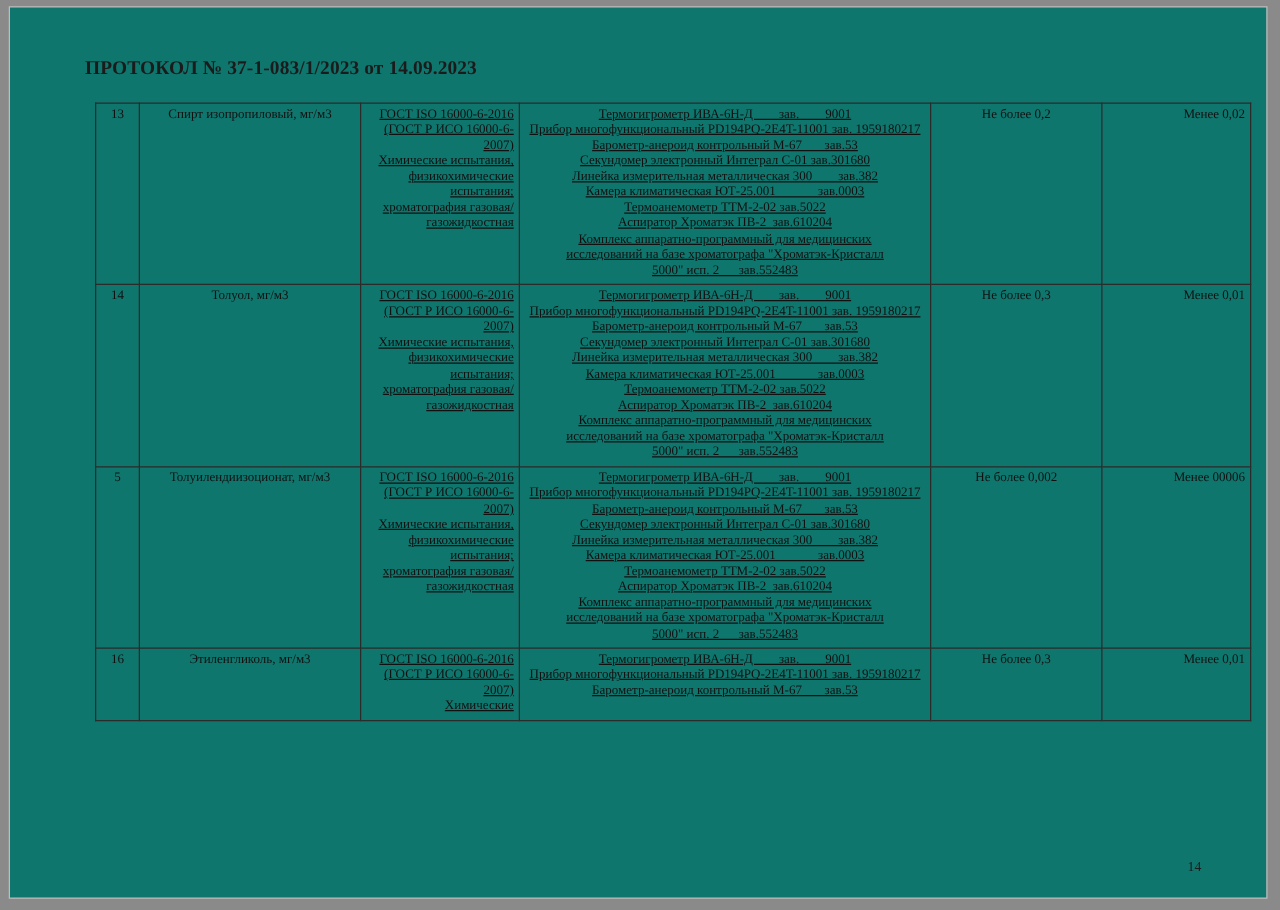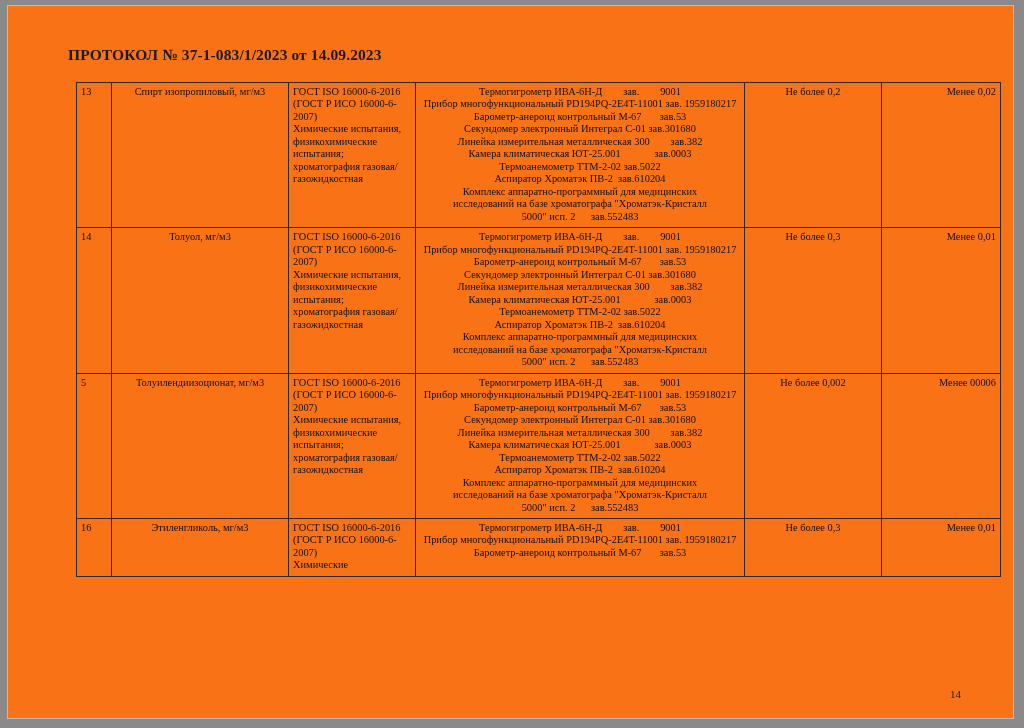--- a/index.html
+++ b/index.html
@@ -12,21 +12,21 @@
     height: 728px;
     overflow: hidden;
     font-family: "Liberation Serif", serif;
   }
   .page {
     position: absolute;
     left: 8px;
     top: 6px;
     width: 1005px;
     height: 712px;
-    background: #f97316;
+    background: #0f766e;
     box-shadow: 0 0 0 1px #bdbdbd;
   }
   .page-inner {
     position: absolute;
     left: 0; top: 0; right: 0; bottom: 0;
     padding: 0;
   }
   .doc-title {
     position: absolute;
     left: 60px;
@@ -48,47 +48,49 @@
   }
   table.protocol td {
     border: 1px solid #2b2b2b;
     vertical-align: top;
     padding: 3px 4px 4px 4px;
     font-size: 10.4px;
     line-height: 1.2;
   }
   td.c-num {
     width: 26px;
-    text-align: left;
+    text-align: center;
     padding-left: 5px;
   }
   td.c-name {
     width: 168px;
     text-align: center;
   }
   td.c-method {
     width: 118px;
-    text-align: left;
+    text-align: right;
+    text-decoration: underline;
   }
   td.c-equip {
     width: 320px;
     text-align: center;
   }
   td.c-norm {
     width: 128px;
     text-align: center;
     margin-top: 47px;
   }
   td.c-result {
     width: 110px;
     text-align: right;
   }
   .equip-line {
     display: block;
     white-space: pre-wrap;
+    text-decoration: underline;
   }
   .name-cell {
     padding-top: 1px;
   }
   .page-number {
     position: absolute;
     right: 52px;
     bottom: 18px;
     font-size: 11px;
     color: #1b1b1b;

